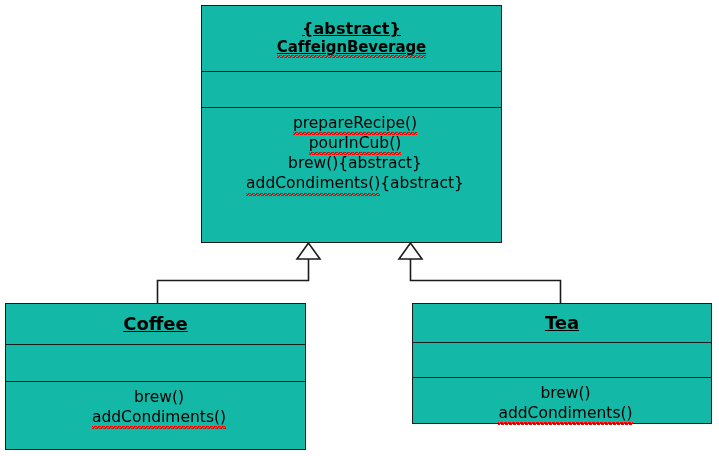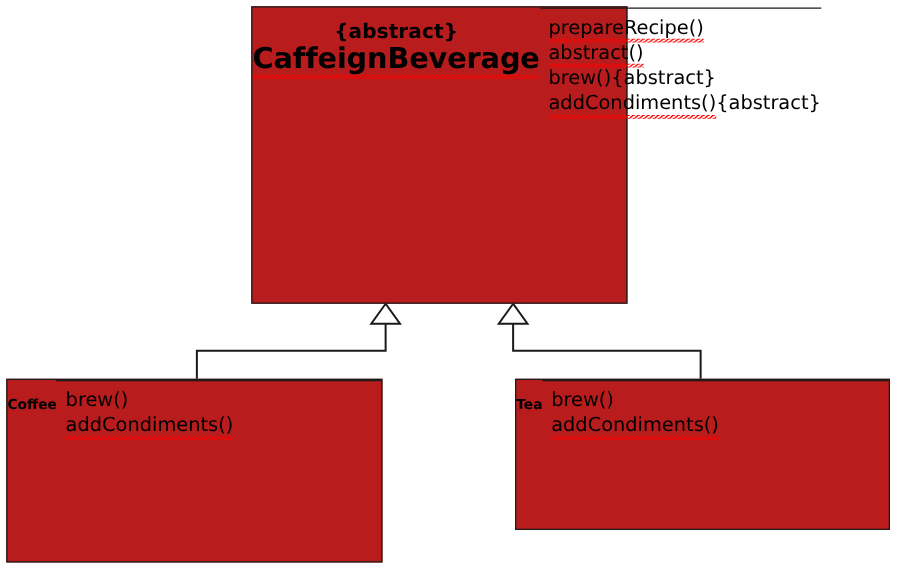--- a/index.html
+++ b/index.html
@@ -20,24 +20,26 @@
     position: absolute;
     left: 0; top: 0;
     width: 719px;
     height: 456px;
   }
 
   
   .uml-class {
     position: absolute;
     box-sizing: border-box;
-    background: #b91c1c;
+    background: #14b8a6;
     border: 1.6px solid #1b1b1b;
     display: flex;
+    flex-direction: column;
     z-index: 3;
+    text-decoration: underline;
   }
 
   .compartment {
     box-sizing: border-box;
     position: relative;
   }
   .compartment + .compartment {
     border-top: 1.6px solid #1b1b1b;
   }
 
@@ -56,35 +58,36 @@
     padding: 5px 0 0 7px;
     line-height: 1.30;
   }
 
   .stereotype {
     font-size: 16px;
     font-weight: bold;
     letter-spacing: 0.1px;
   }
   .class-name {
-    font-size: 23px;
+    font-size: 15px;
     font-weight: bold;
     letter-spacing: -0.1px;
     position: relative;
     display: inline-block;
   }
   .sub-class-name {
-    font-size: 11px;
+    font-size: 18px;
     font-weight: bold;
   }
 
   .method {
     font-size: 15.5px;
     white-space: nowrap;
     display: block;
+    text-align: center;
   }
   .method .name {
     position: relative;
     display: inline-block;
   }
   .method .tag {
     display: inline-block;
   }
 
   
@@ -145,21 +148,21 @@
 
     <div class="compartment compartment-attrs" style="height:36px;"></div>
 
     <div class="compartment compartment-methods" style="flex:1 1 auto;">
 
       <span class="method">
         <span class="name squiggle">prepareRecipe()</span><span class="tag"></span>
       </span>
 
       <span class="method">
-        <span class="name squiggle">abstract()</span><span class="tag"></span>
+        <span class="name squiggle">pourInCub()</span><span class="tag"></span>
       </span>
 
       <span class="method">
         <span class="name">brew()</span><span class="tag"> {abstract}</span>
       </span>
 
 
       <span class="method">
         <span class="name squiggle">addCondiments()</span><span class="tag"> {abstract}</span>
       </span>

